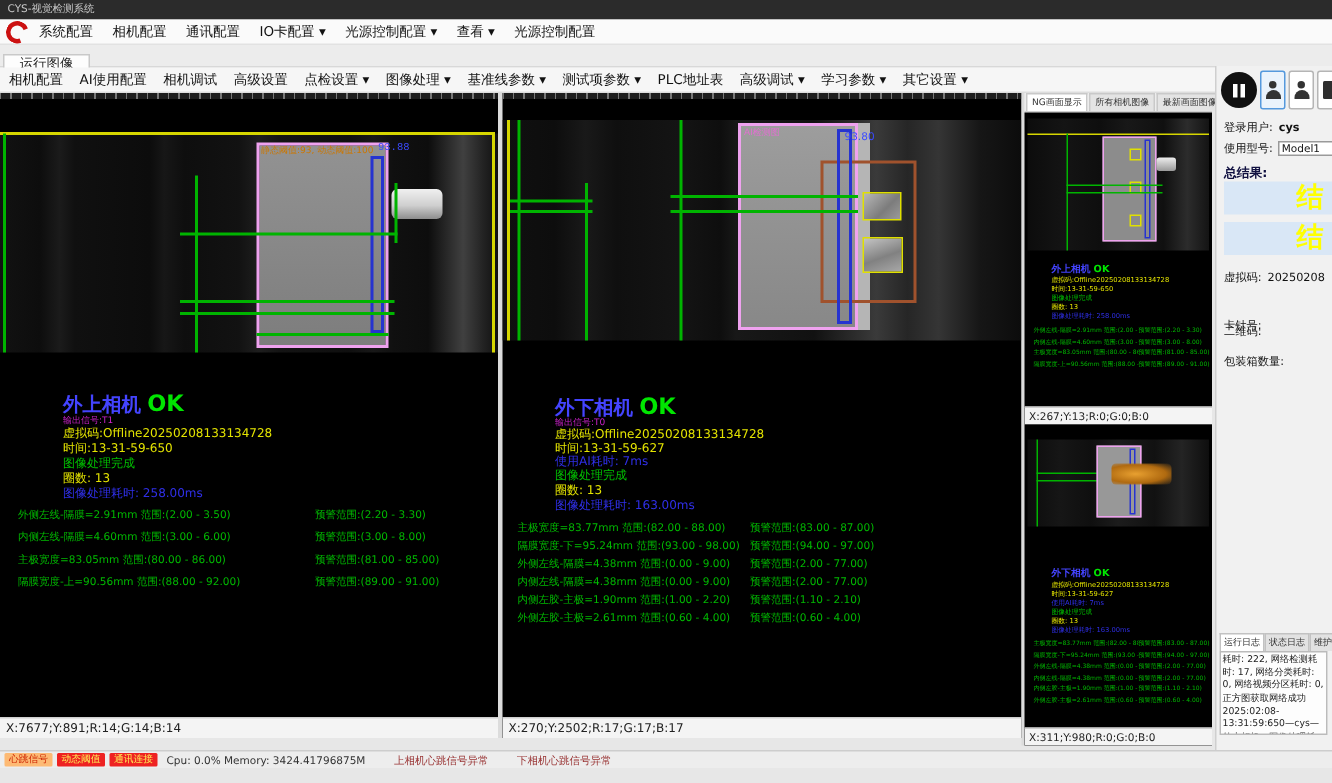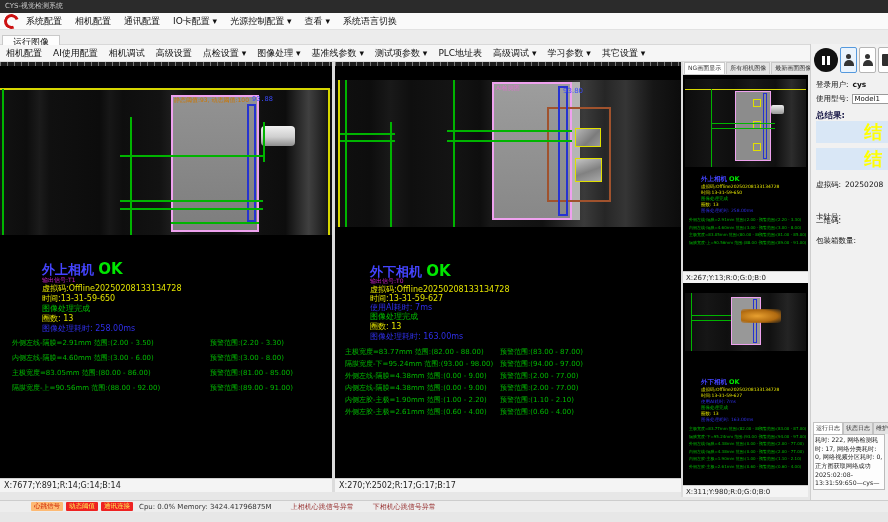--- a/index.html
+++ b/index.html
@@ -58,21 +58,21 @@
   .srow .val{margin-left:4px;}
   .modelbox{display:inline-block;margin-left:3px;background:#fff;border:1px solid #9a9a9a;font-size:7px;padding:0 6px 0 2px;min-width:30px;}
   .resultbox{position:absolute;left:5px;width:66px;height:22px;background:#d9e7f6;color:#ffff00;font-weight:bold;font-size:18px;letter-spacing:5px;text-align:center;line-height:22px;padding-left:44px;}
   .logtabs{position:absolute;left:2px;display:flex;}
   .logtabs span{font-size:6px;color:#333;padding:1px 2px;border:1px solid #c2c2c2;border-bottom:none;background:#e2e2e2;white-space:nowrap;}
   .logtabs span:first-of-type{background:#fff;}
   .logbox{position:absolute;left:2px;width:72px;height:56px;background:#fdfdfd;border:1px solid #bbb;font-size:6.2px;line-height:1.4;color:#222;padding:1px;box-sizing:border-box;overflow:hidden;}
   
   .bottombar{left:0;top:500px;width:888px;height:12px;background:#ededed;border-top:1px solid #cdcdcd;display:flex;align-items:center;padding-left:3px;box-sizing:border-box;gap:3px;}
   .badge{font-size:6.5px;padding:0 3px;line-height:9px;border-radius:1px;white-space:nowrap;}
-  .badge.yellow{background:#fdba74;color:#cc2200;margin-left:28px;}
+  .badge.yellow{background:#fdba74;color:#cc2200;}
   .badge.red{background:#ee2222;color:#ffee55;}
   .cputext{font-size:7px;color:#333;margin-left:3px;white-space:nowrap;}
   .warntext{font-size:7px;color:#993333;margin-left:16px;white-space:nowrap;}
   .divider{background:#dcdcdc;}
 </style>
 </head>
 <body>
 
 <div class="root">
 
@@ -82,21 +82,21 @@
 
   <div class="abs menubar">
     <span class="logo"></span>
 
   <span class="menu-item">系统配置</span>
       <span class="menu-item">相机配置</span>
       <span class="menu-item">通讯配置</span>
       <span class="menu-item">IO卡配置 ▾</span>
       <span class="menu-item">光源控制配置 ▾</span>
       <span class="menu-item">查看 ▾</span>
-      <span class="menu-item">系统语言切换</span>
+      <span class="menu-item">光源控制配置</span>
     </div>
 
   <div class="abs tabrow">
     <span class="viewtab">运行图像</span>
   </div>
 
   <div class="abs toolbar">
 
   <span class="tool-item">相机配置</span>
       <span class="tool-item">AI使用配置</span>

